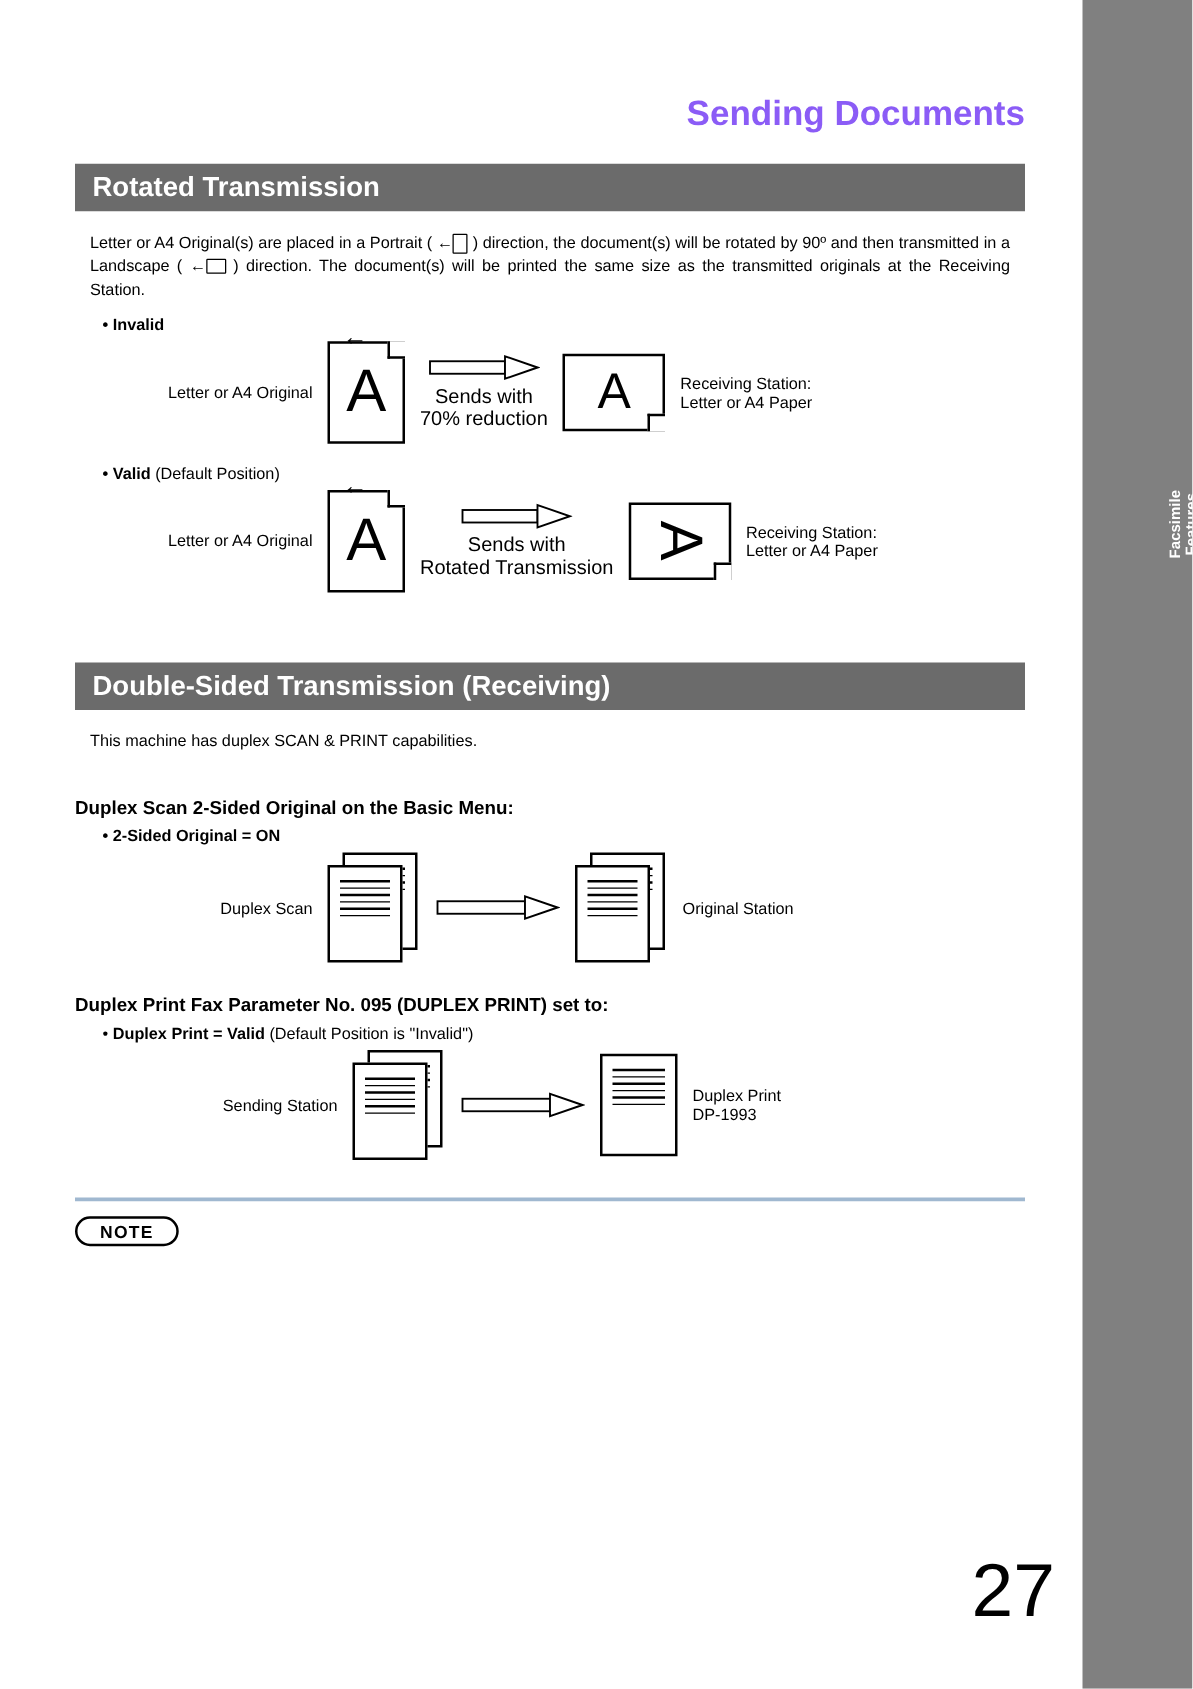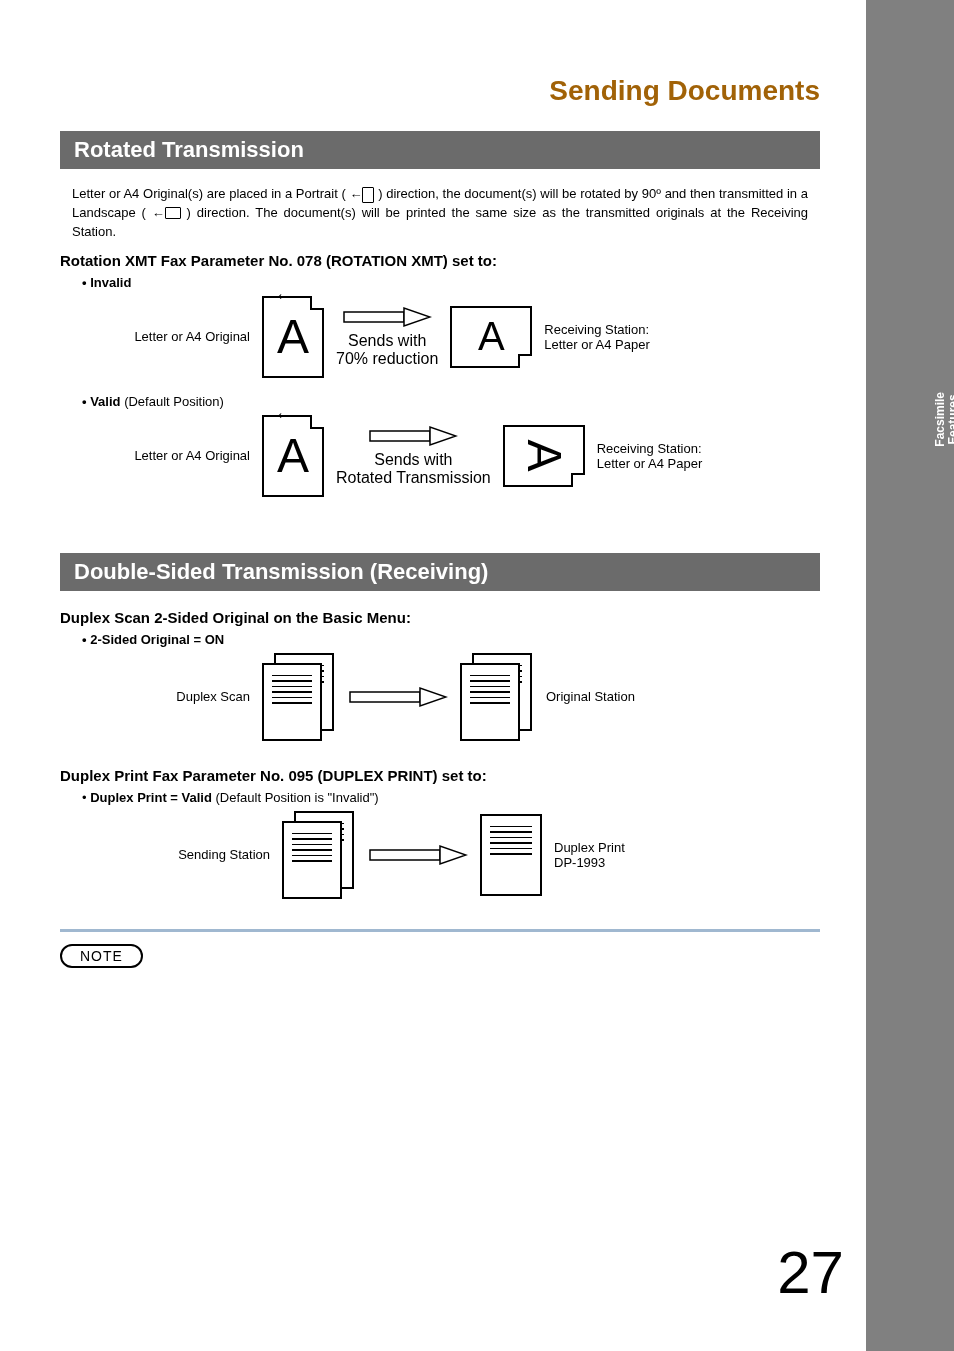--- a/index.html
+++ b/index.html
@@ -32,21 +32,21 @@
       line-height: 1.1;
     }
     .content {
       position: absolute;
       left: 60px;
       top: 75px;
       width: 760px;
     }
     .page-title {
       text-align: right;
-      color: #a16207;
+      color: #8b5cf6;
       font-size: 28px;
       font-weight: bold;
       margin-bottom: 24px;
     }
     .section-header {
       background: #6b6b6b;
       color: #fff;
       font-size: 22px;
       font-weight: bold;
       padding: 6px 14px;
@@ -176,20 +176,21 @@
       border: 2px solid #000;
       background: #fff;
       position: relative;
       padding: 10px 8px;
     }
     .note-row {
       display: flex;
       align-items: flex-start;
       gap: 46px;
       margin-top: 10px;
+      font-weight: bold;
     }
     .note-badge {
       border: 2px solid #000;
       border-radius: 16px;
       padding: 2px 18px;
       font-size: 14px;
       letter-spacing: 1px;
     }
     .note-list {
       font-size: 12px;
@@ -219,21 +220,20 @@
 
 <div class="content">
   <div class="page-title">Sending Documents</div>
 
   <div class="section-header">Rotated Transmission</div>
 
   <p class="para">
     Letter or A4 Original(s) are placed in a Portrait ( ←<span class="portrait-icon"></span> ) direction, the document(s) will be rotated by 90º and then transmitted in a Landscape ( ←<span class="land-icon"></span> ) direction. The document(s) will be printed the same size as the transmitted originals at the Receiving Station.
   </p>
 
-  <div class="subhead">Rotation XMT Fax Parameter No. 078 (ROTATION XMT) set to:</div>
   <div class="bullet"><b>• Invalid</b></div>
 
   <div class="diagram-row">
     <div class="left-label">Letter or A4 Original</div>
     <div class="doc-sheet">
       <span class="feed-arrow">←</span>
       <span class="big-A">A</span>
       <div class="corner"></div>
     </div>
     <div class="arrow-col">
@@ -273,22 +273,23 @@
       <span class="big-A rotated" style="font-size:48px">A</span>
       <div class="corner"></div>
     </div>
     <div class="right-label" style="white-space:pre-line">Receiving Station:
 Letter or A4 Paper</div>
   </div>
 
   <div class="sep"></div>
 
   <div class="section-header">Double-Sided Transmission (Receiving)</div>
-
-  <div class="subhead" style="margin-top:18px">Duplex Scan 2-Sided Original on the Basic Menu:</div>
+  <p class="para">This machine has duplex SCAN &amp; PRINT capabilities.</p>
+
+  <div class="subhead" style="margin-top:36px">Duplex Scan 2-Sided Original on the Basic Menu:</div>
   <div class="bullet"><b>• 2-Sided Original = ON</b></div>
 
   <div class="diagram-row" style="margin-left:80px">
     <div class="left-label" style="width:110px">Duplex Scan</div>
     <div class="duplex-stack">
       <div class="pg back">
           <div class="lines">
             <div class="line"></div>
             <div class="line"></div>
             <div class="line"></div>

